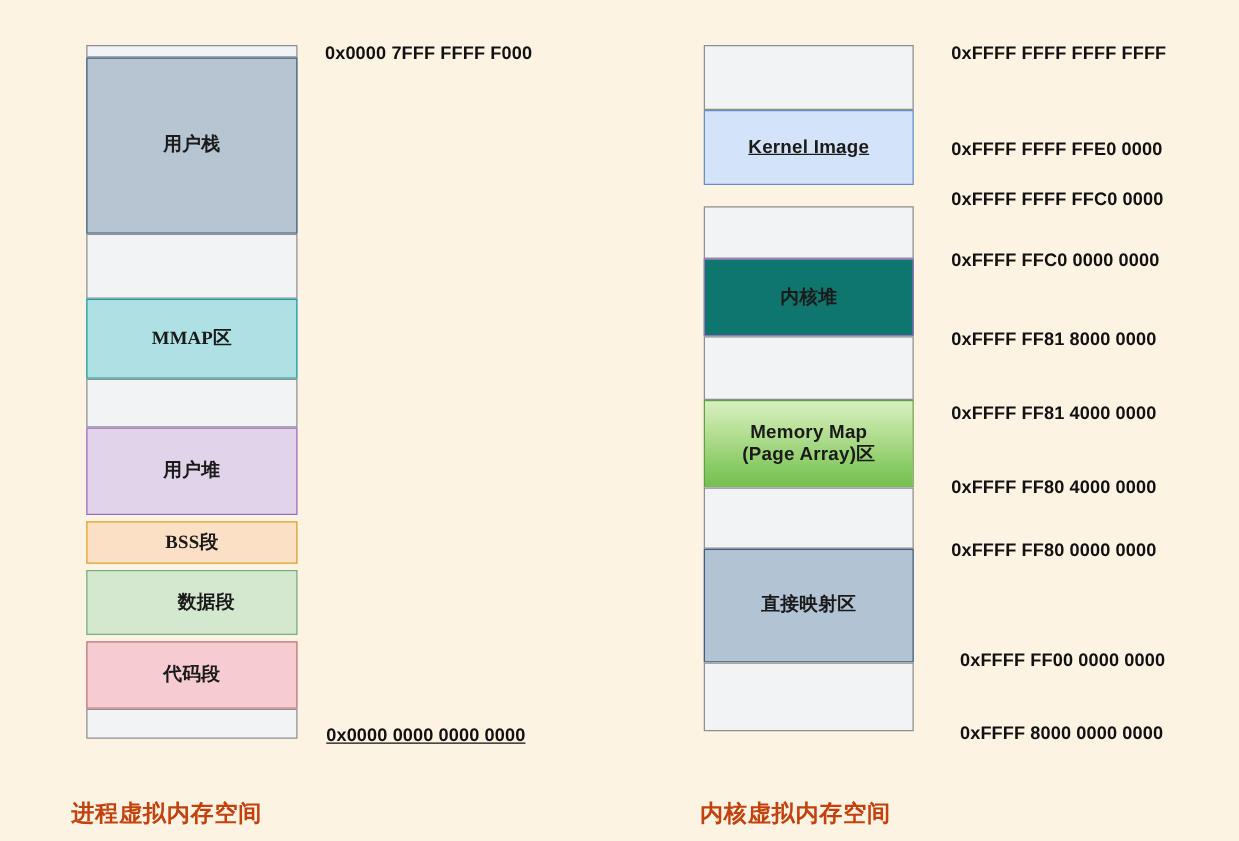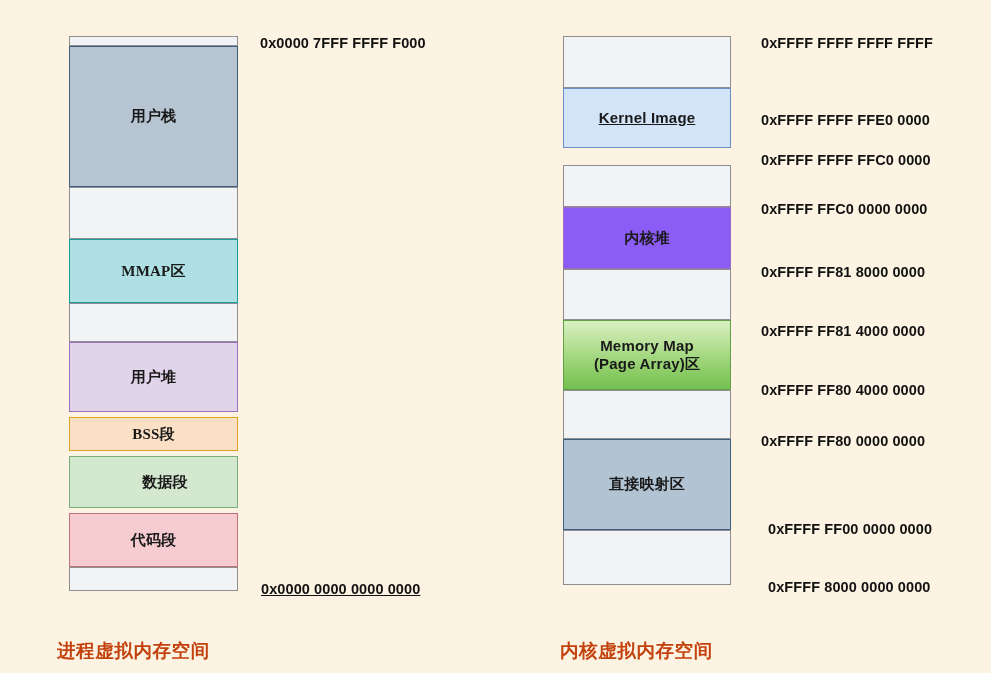--- a/index.html
+++ b/index.html
@@ -84,21 +84,21 @@
       <div class="addr" style="left: 260px; top: 35px;">0x0000 7FFF FFFF F000</div>
       <div class="addr" style="left: 261px; top: 581px; text-decoration: underline;">0x0000 0000 0000 0000</div>
     </div>
   <div class="caption" style="left:57px; top:638px;">进程虚拟内存空间</div>
 
   <div class="column" id="right-col" style="left:563px; top:0; width:168px; height:600px;">
     <div class="blockstack" id="right-blocks" style="left:0; top:0; width:168px; height:600px;">
         <div class="mblock empty" style="left: 0px; top: 36px; width: 100%; height: 52px;"></div>
         <div class="mblock" style="left: 0px; top: 88px; width: 100%; height: 60px; background: rgb(211, 228, 248); border: 1px solid rgb(106, 143, 196); text-decoration: underline;">Kernel Image</div>
         <div class="mblock empty" style="left: 0px; top: 165px; width: 100%; height: 42px;"></div>
-        <div class="mblock" style="left: 0px; top: 207px; width: 100%; height: 62px; background: #8b5cf6; border: 1px solid rgb(154, 111, 192);">内核堆</div>
+        <div class="mblock" style="left: 0px; top: 207px; width: 100%; height: 62px; background: #0f766e; border: 1px solid rgb(154, 111, 192);">内核堆</div>
         <div class="mblock empty" style="left: 0px; top: 269px; width: 100%; height: 51px;"></div>
         <div class="mblock" style="left: 0px; top: 320px; width: 100%; height: 70px; background: linear-gradient(rgb(216, 239, 194) 0%, rgb(182, 224, 150) 35%, rgb(140, 204, 102) 75%, rgb(116, 191, 82) 100%); border: 1px solid rgb(98, 160, 70); white-space: pre-line;">Memory Map
 (Page Array)区</div>
         <div class="mblock empty" style="left: 0px; top: 390px; width: 100%; height: 49px;"></div>
         <div class="mblock" style="left: 0px; top: 439px; width: 100%; height: 91px; background: rgb(178, 195, 212); border: 1px solid rgb(63, 94, 125);">直接映射区</div>
         <div class="mblock empty" style="left: 0px; top: 530px; width: 100%; height: 55px;"></div>
       </div>
   </div>
   <div id="right-addrs">
       <div class="addr" style="left: 761px; top: 35px;">0xFFFF FFFF FFFF FFFF</div>

